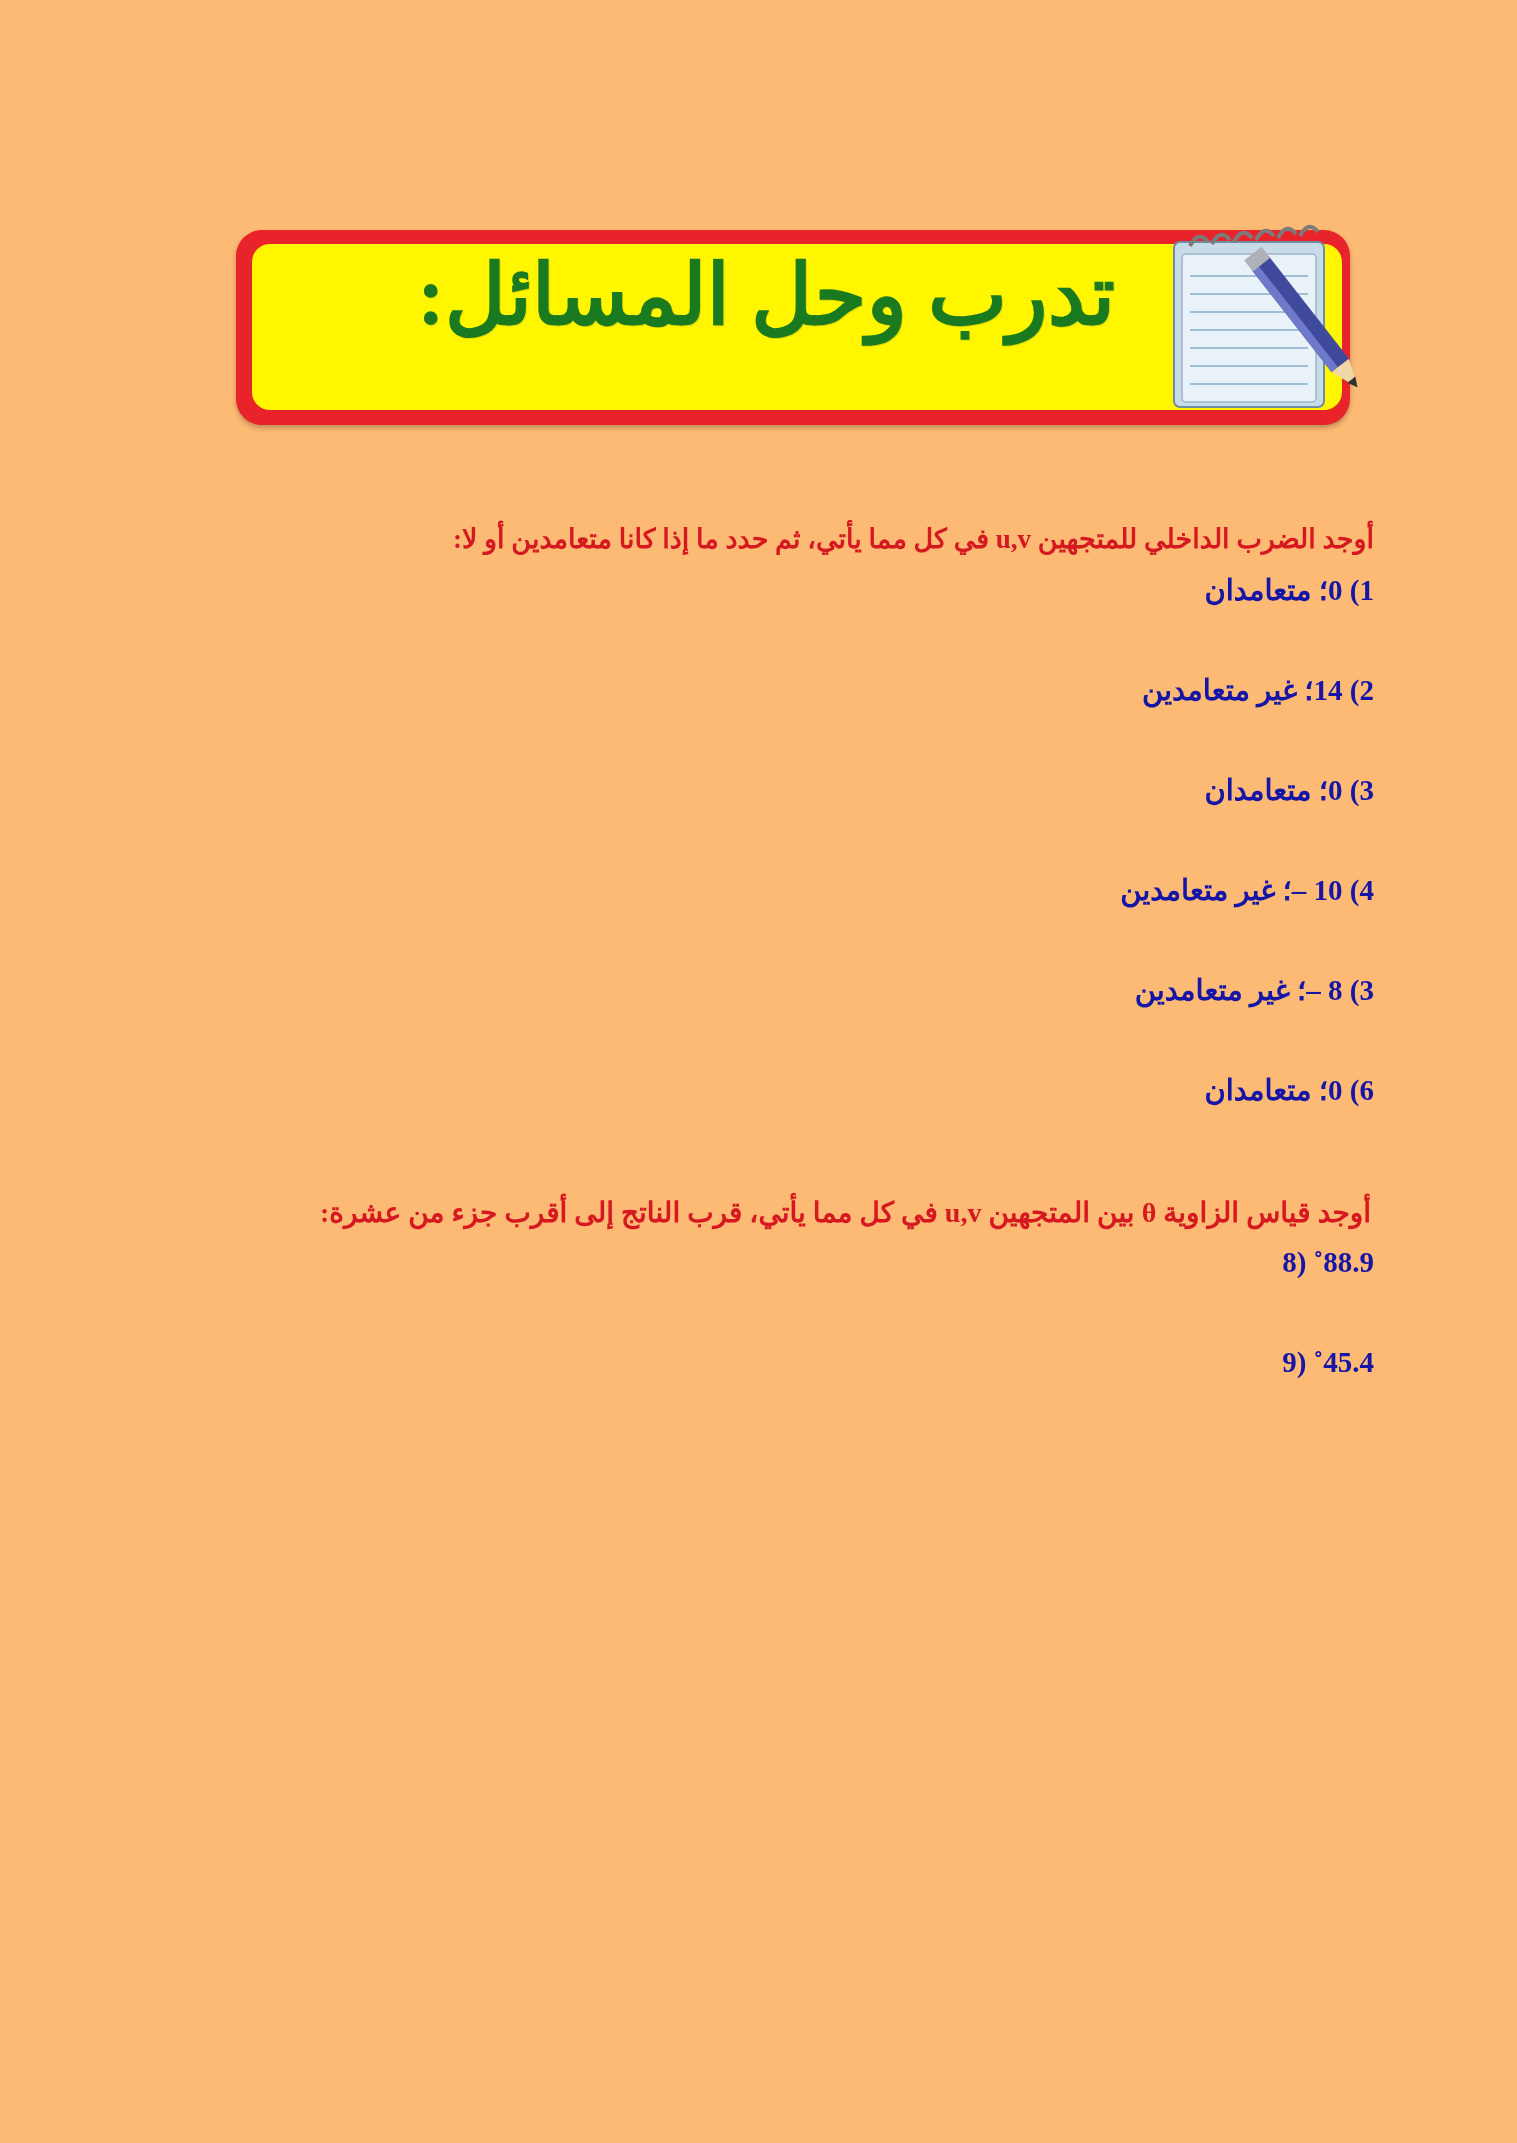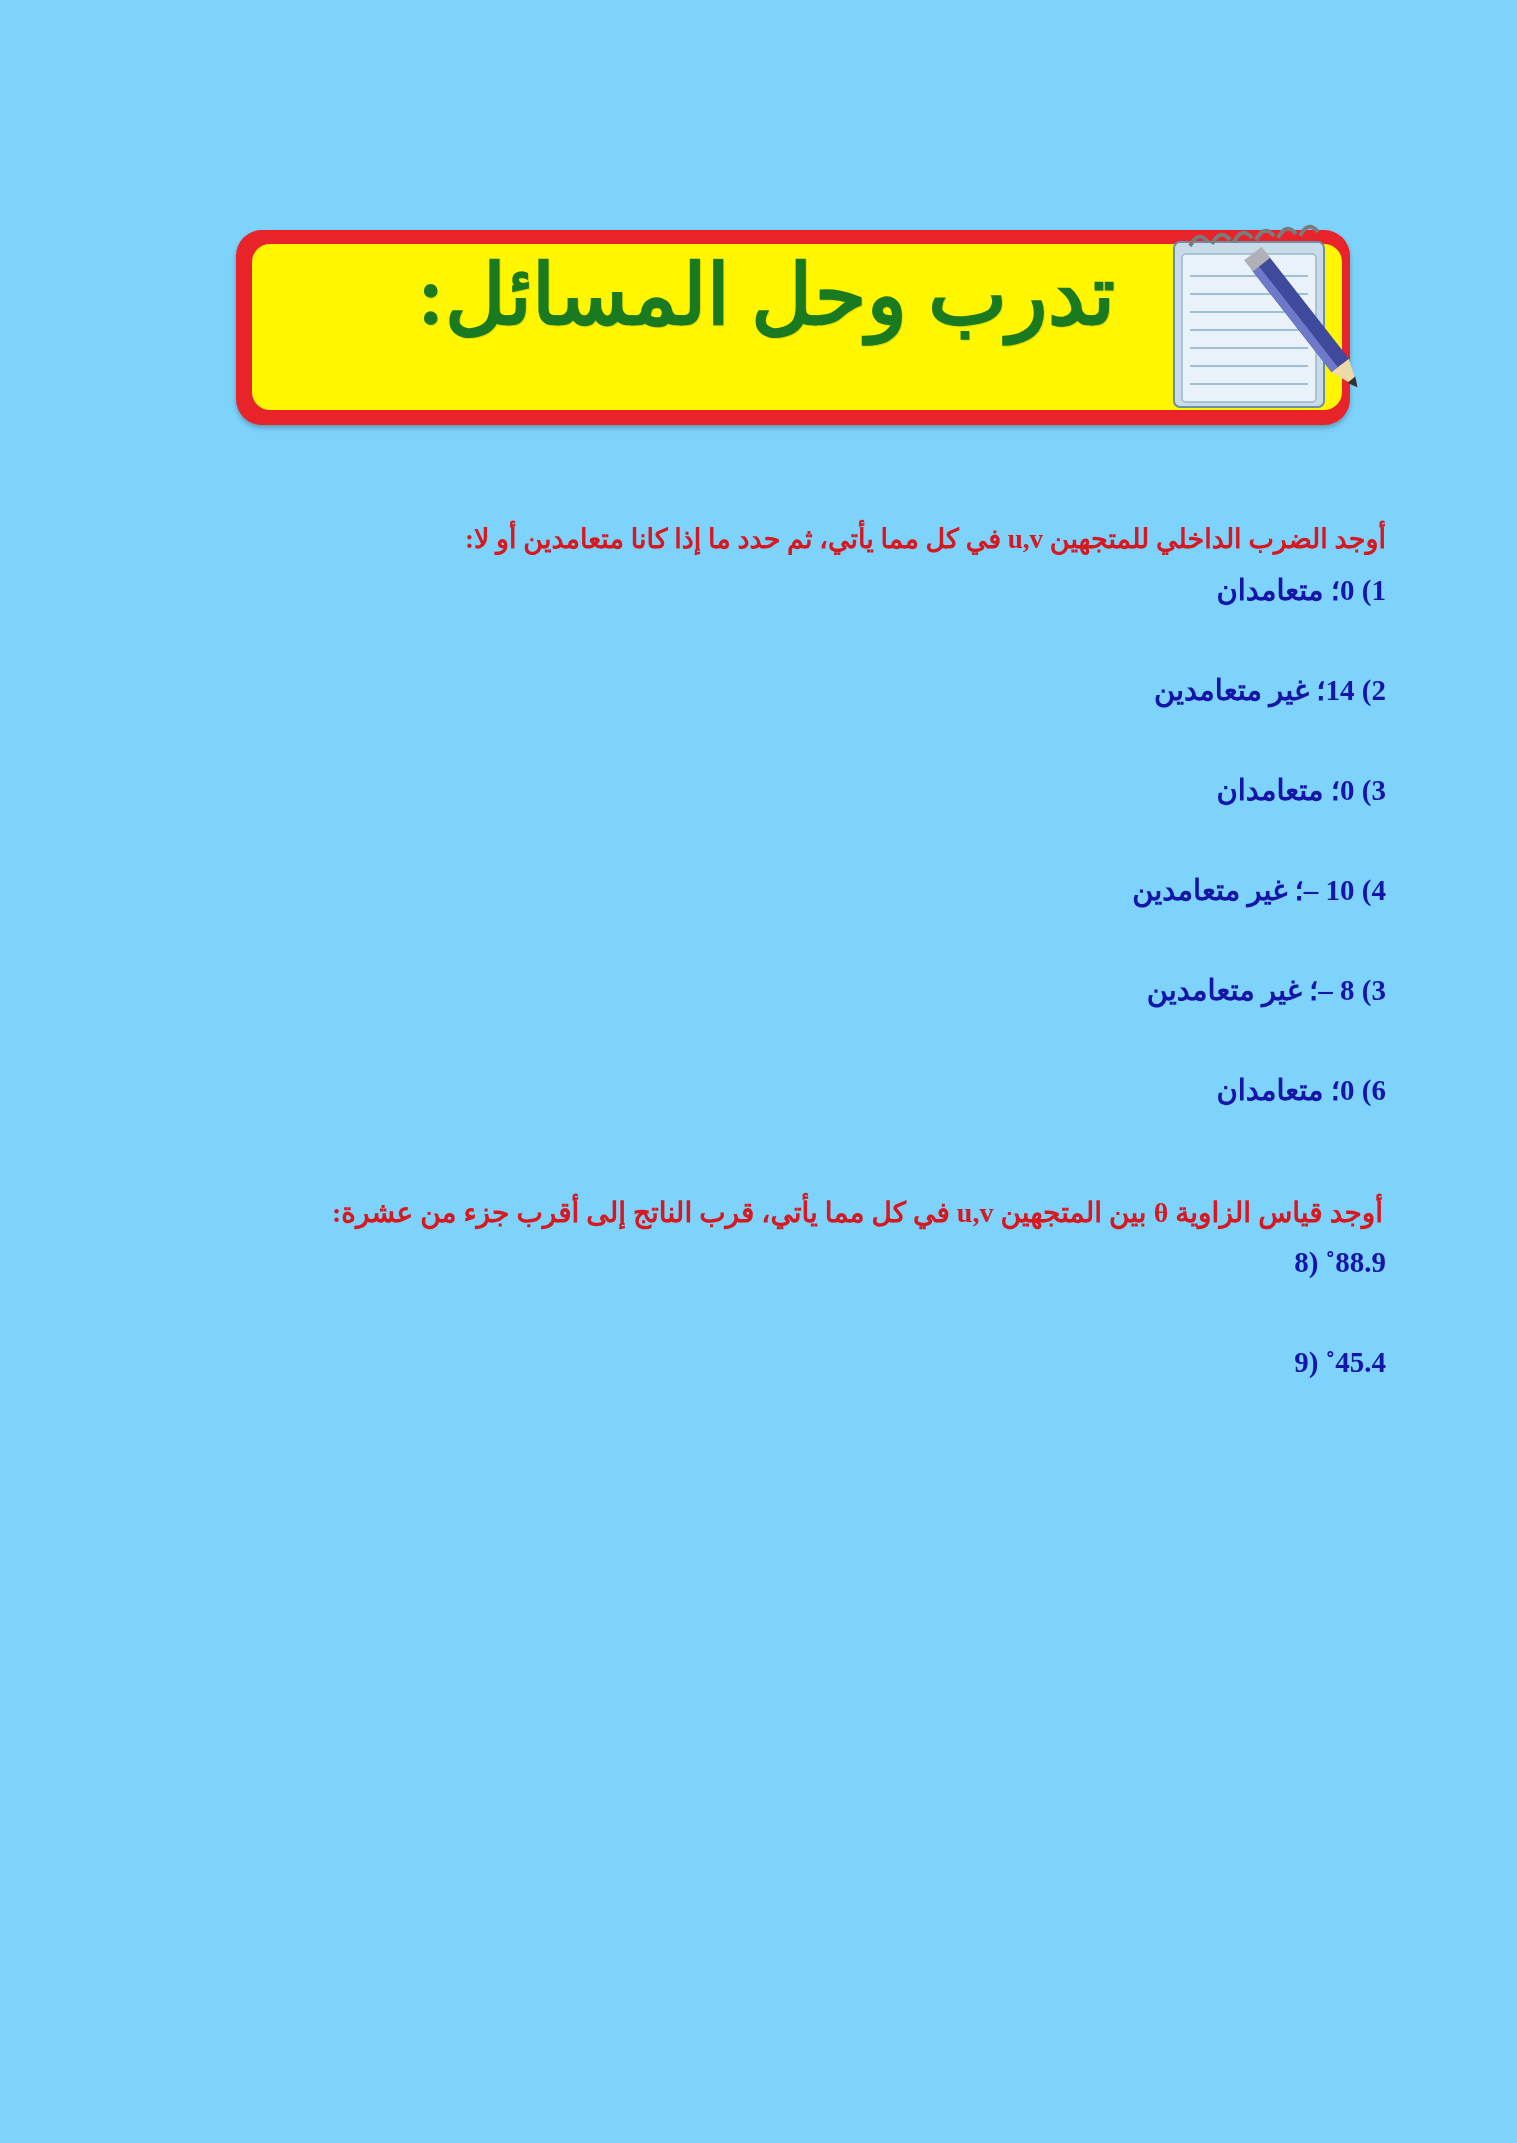--- a/index.html
+++ b/index.html
@@ -11,21 +11,21 @@
     width: 1517px;
     height: 2143px;
     position: relative;
     font-family: "Liberation Serif", serif;
     overflow: hidden;
   }
 
   .page {
     position: absolute;
     inset: 0;
-    background: #7dd3fc;
+    background: #fdba74;
   }
 
   
   .banner-wrap {
     position: absolute;
     top: 222px;
     left: 236px;
     width: 1150px;
     height: 215px;
   }
@@ -75,21 +75,21 @@
   .notepad-svg {
     position: absolute;
     top: -10px;
     left: -250px;
   }
 
   
   .content {
     position: absolute;
     top: 520px;
-    left: 236px;
+    left: 224px;
     width: 1150px;
     direction: rtl;
     text-align: right;
   }
 
   .prompt {
     color: #d61921;
     font-weight: bold;
     font-size: 27px;
     line-height: 1.45;

